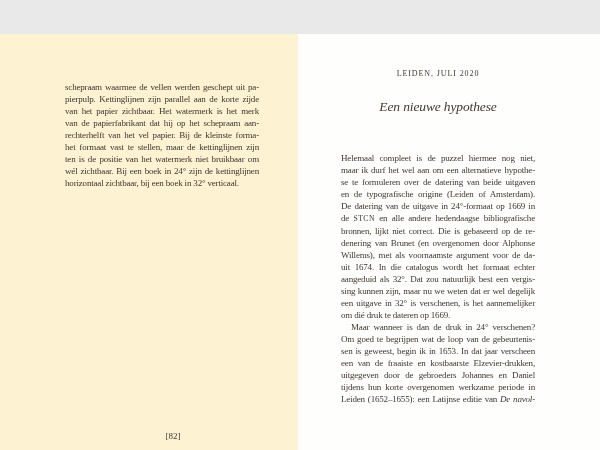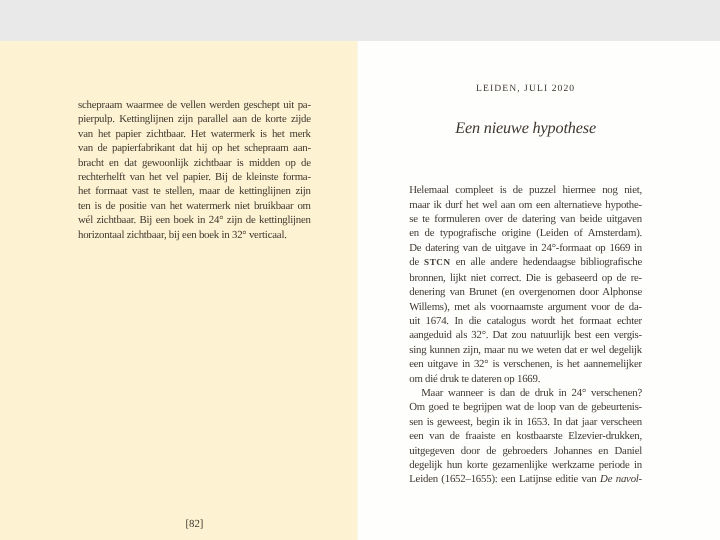--- a/index.html
+++ b/index.html
@@ -15,51 +15,50 @@
     position:absolute; width:194px;
     font-size:9px; line-height:12px; letter-spacing:-0.02em;
   }
   .left-block  { left:65px; top:47px;  }
   .right-block { left:43px; top:118px; }
 
   .line { text-align:justify; text-align-last:justify; }
   .line.para-end { text-align-last:left; }
   .line.indent { text-indent:10px; }
   .it { font-style:italic; }
-  .sc { font-size:7.6px; letter-spacing:0.07em;font-weight:bold; }
+  .sc { font-size:7.6px; letter-spacing:0.07em; }
 
   .dateline {
     position:absolute; left:43px; top:36px; width:194px;
     text-align:center; font-size:8px; line-height:8px;
     letter-spacing:0.9px; white-space:nowrap;
   }
   .title {
     position:absolute; left:43px; top:66px; width:194px;
     text-align:center; font-size:13.5px; line-height:13px;
     font-style:italic; letter-spacing:-0.01em; white-space:nowrap;
   }
   .pagenum {
     position:absolute; top:398px; width:194px;
     text-align:center; font-size:9px; line-height:9px;
   }
-  .left-num  { left:65px; }
+  .left-num  { left:76px; }
   .right-num { left:43px; }
 </style>
 </head>
 <body>
 
 <div class="spread" style="--ink: #3f3830;">
 
   <section class="page page-left" style="background: rgb(253, 242, 209);">
     <div class="textblock left-block">
         <div class="line">schepraam waarmee de vellen werden geschept uit pa-</div>
         <div class="line">pierpulp. Kettinglijnen zijn parallel aan de korte zijde</div>
         <div class="line">van het papier zichtbaar. Het watermerk is het merk</div>
         <div class="line">van de papierfabrikant dat hij op het schepraam aan-</div>
-        <div class="line">bracht en dat gewoonlijk zichtbaar is midden op de</div>
         <div class="line">rechterhelft van het vel papier. Bij de kleinste forma-</div>
         <div class="line">het formaat vast te stellen, maar de kettinglijnen zijn</div>
         <div class="line">ten is de positie van het watermerk niet bruikbaar om</div>
         <div class="line">wél zichtbaar. Bij een boek in 24° zijn de kettinglijnen</div>
         <div class="line para-end">horizontaal zichtbaar, bij een boek in 32° verticaal.</div>
       </div>
     <div class="pagenum left-num">[82]</div>
   </section>
 
   <section class="page page-right" style="background: rgb(254, 254, 253);">
@@ -78,18 +77,18 @@
         <div class="line">uit 1674. In die catalogus wordt het formaat echter</div>
         <div class="line">aangeduid als 32°. Dat zou natuurlijk best een vergis-</div>
         <div class="line">sing kunnen zijn, maar nu we weten dat er wel degelijk</div>
         <div class="line">een uitgave in 32° is verschenen, is het aannemelijker</div>
         <div class="line para-end">om dié druk te dateren op 1669.</div>
         <div class="line indent">Maar wanneer is dan de druk in 24° verschenen?</div>
         <div class="line">Om goed te begrijpen wat de loop van de gebeurtenis-</div>
         <div class="line">sen is geweest, begin ik in 1653. In dat jaar verscheen</div>
         <div class="line">een van de fraaiste en kostbaarste Elzevier-drukken,</div>
         <div class="line">uitgegeven door de gebroeders Johannes en Daniel</div>
-        <div class="line">degelijk hun korte gezamenlijke werkzame periode in</div>
+        <div class="line">tijdens hun korte overgenomen werkzame periode in</div>
         <div class="line">Leiden (1652–1655): een Latijnse editie van <span class="it">De navol-</span></div>
       </div>
   </section>
 
 </div>
 
 </body></html>

